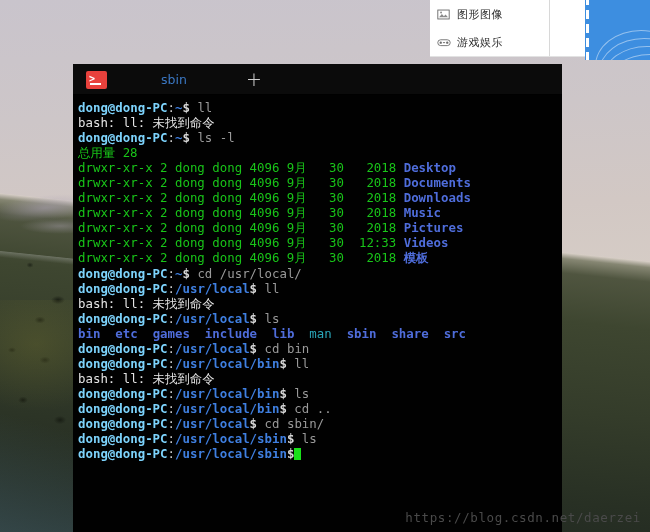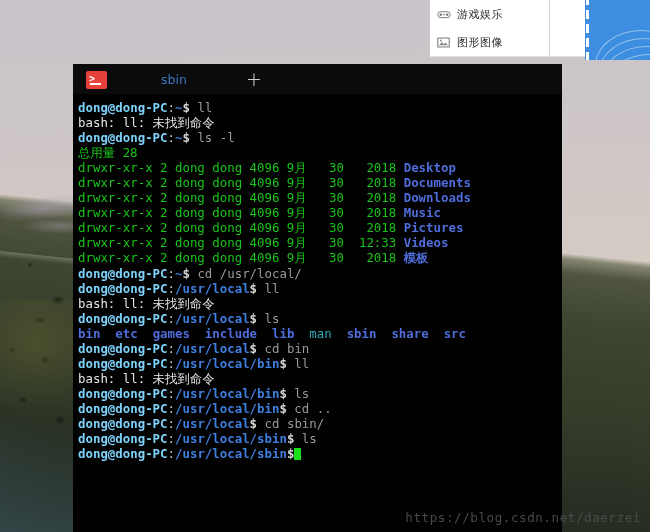--- a/index.html
+++ b/index.html
@@ -277,39 +277,39 @@
     <div id="cloud1"></div>
     <div id="cloud2"></div>
     <div id="ridge"></div>
     <div id="slopelight"></div>
     <div id="slopecool"></div>
   </div>
 
   <div id="popup-menu">
     <div class="menu-item">
       <span class="mi-icon">
+        <svg width="13" height="13" viewBox="0 0 16 16" aria-hidden="true">
+          <rect x="1" y="2.5" width="14" height="11" fill="none" stroke="#666" stroke-width="1.1"></rect>
+          <path d="M2.5 11.5 L6 7.5 L8.5 10 L10.5 8 L13.5 11.5 Z" fill="#8a8a8a"></path>
+          <circle cx="5" cy="5.5" r="1.2" fill="#8a8a8a"></circle>
+        </svg>
+      </span>
+      <span class="mi-label">图形图像</span>
+    </div>
+    <div class="menu-item">
+      <span class="mi-icon">
         <svg width="14" height="11" viewBox="0 0 18 12" aria-hidden="true">
           <rect x="1" y="2.5" width="16" height="7.5" rx="3.75" fill="none" stroke="#666" stroke-width="1.1"></rect>
           <circle cx="4.8" cy="6.2" r="1.5" fill="#6a6a6a"></circle>
           <circle cx="13.2" cy="6.2" r="1.5" fill="#6a6a6a"></circle>
           <rect x="7.6" y="5.6" width="2.8" height="1.2" fill="#6a6a6a"></rect>
         </svg>
       </span>
       <span class="mi-label">游戏娱乐</span>
     </div>
-    <div class="menu-item">
-      <span class="mi-icon">
-        <svg width="13" height="13" viewBox="0 0 16 16" aria-hidden="true">
-          <rect x="1" y="2.5" width="14" height="11" fill="none" stroke="#666" stroke-width="1.1"></rect>
-          <path d="M2.5 11.5 L6 7.5 L8.5 10 L10.5 8 L13.5 11.5 Z" fill="#8a8a8a"></path>
-          <circle cx="5" cy="5.5" r="1.2" fill="#8a8a8a"></circle>
-        </svg>
-      </span>
-      <span class="mi-label">图形图像</span>
-    </div>
   </div>
   <div id="popup-pane"></div>
   <div id="menu-divider"></div>
 
   <div id="blue-panel">
     <div id="blue-dash"></div>
     <div class="arc" id="arc1"></div>
     <div class="arc" id="arc2"></div>
     <div class="arc" id="arc3"></div>
     <div class="arc" id="arc4"></div>

